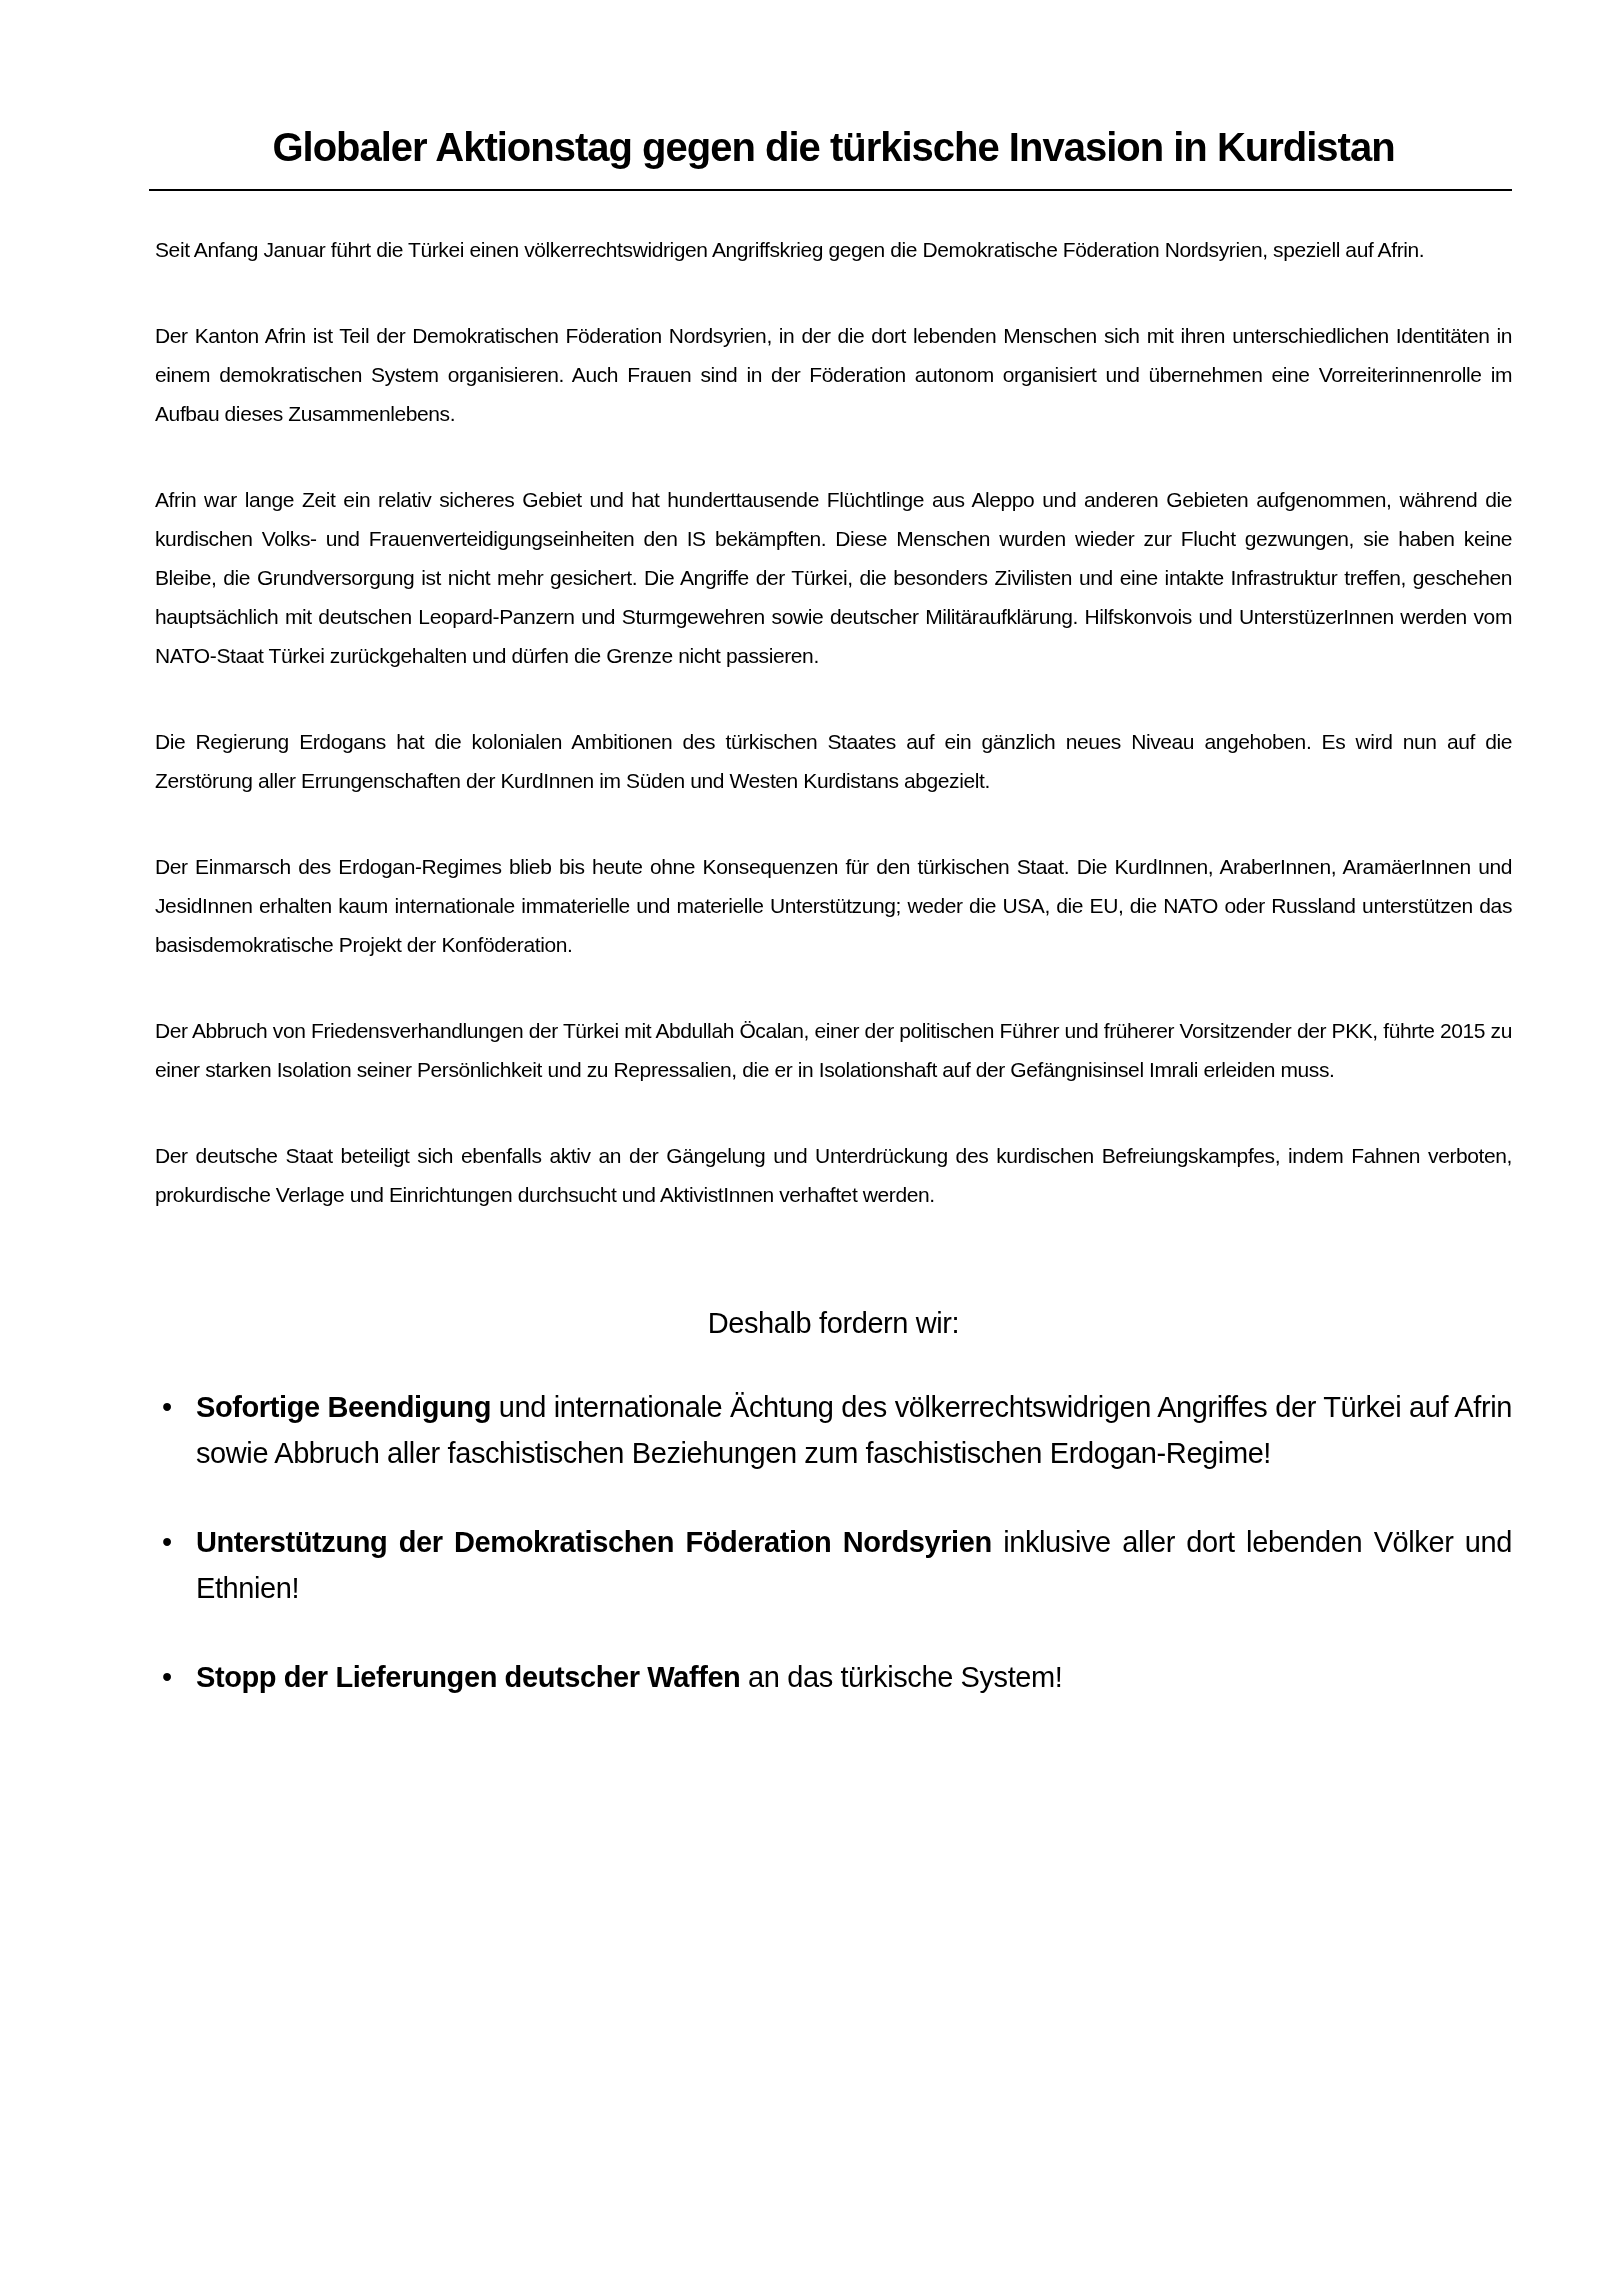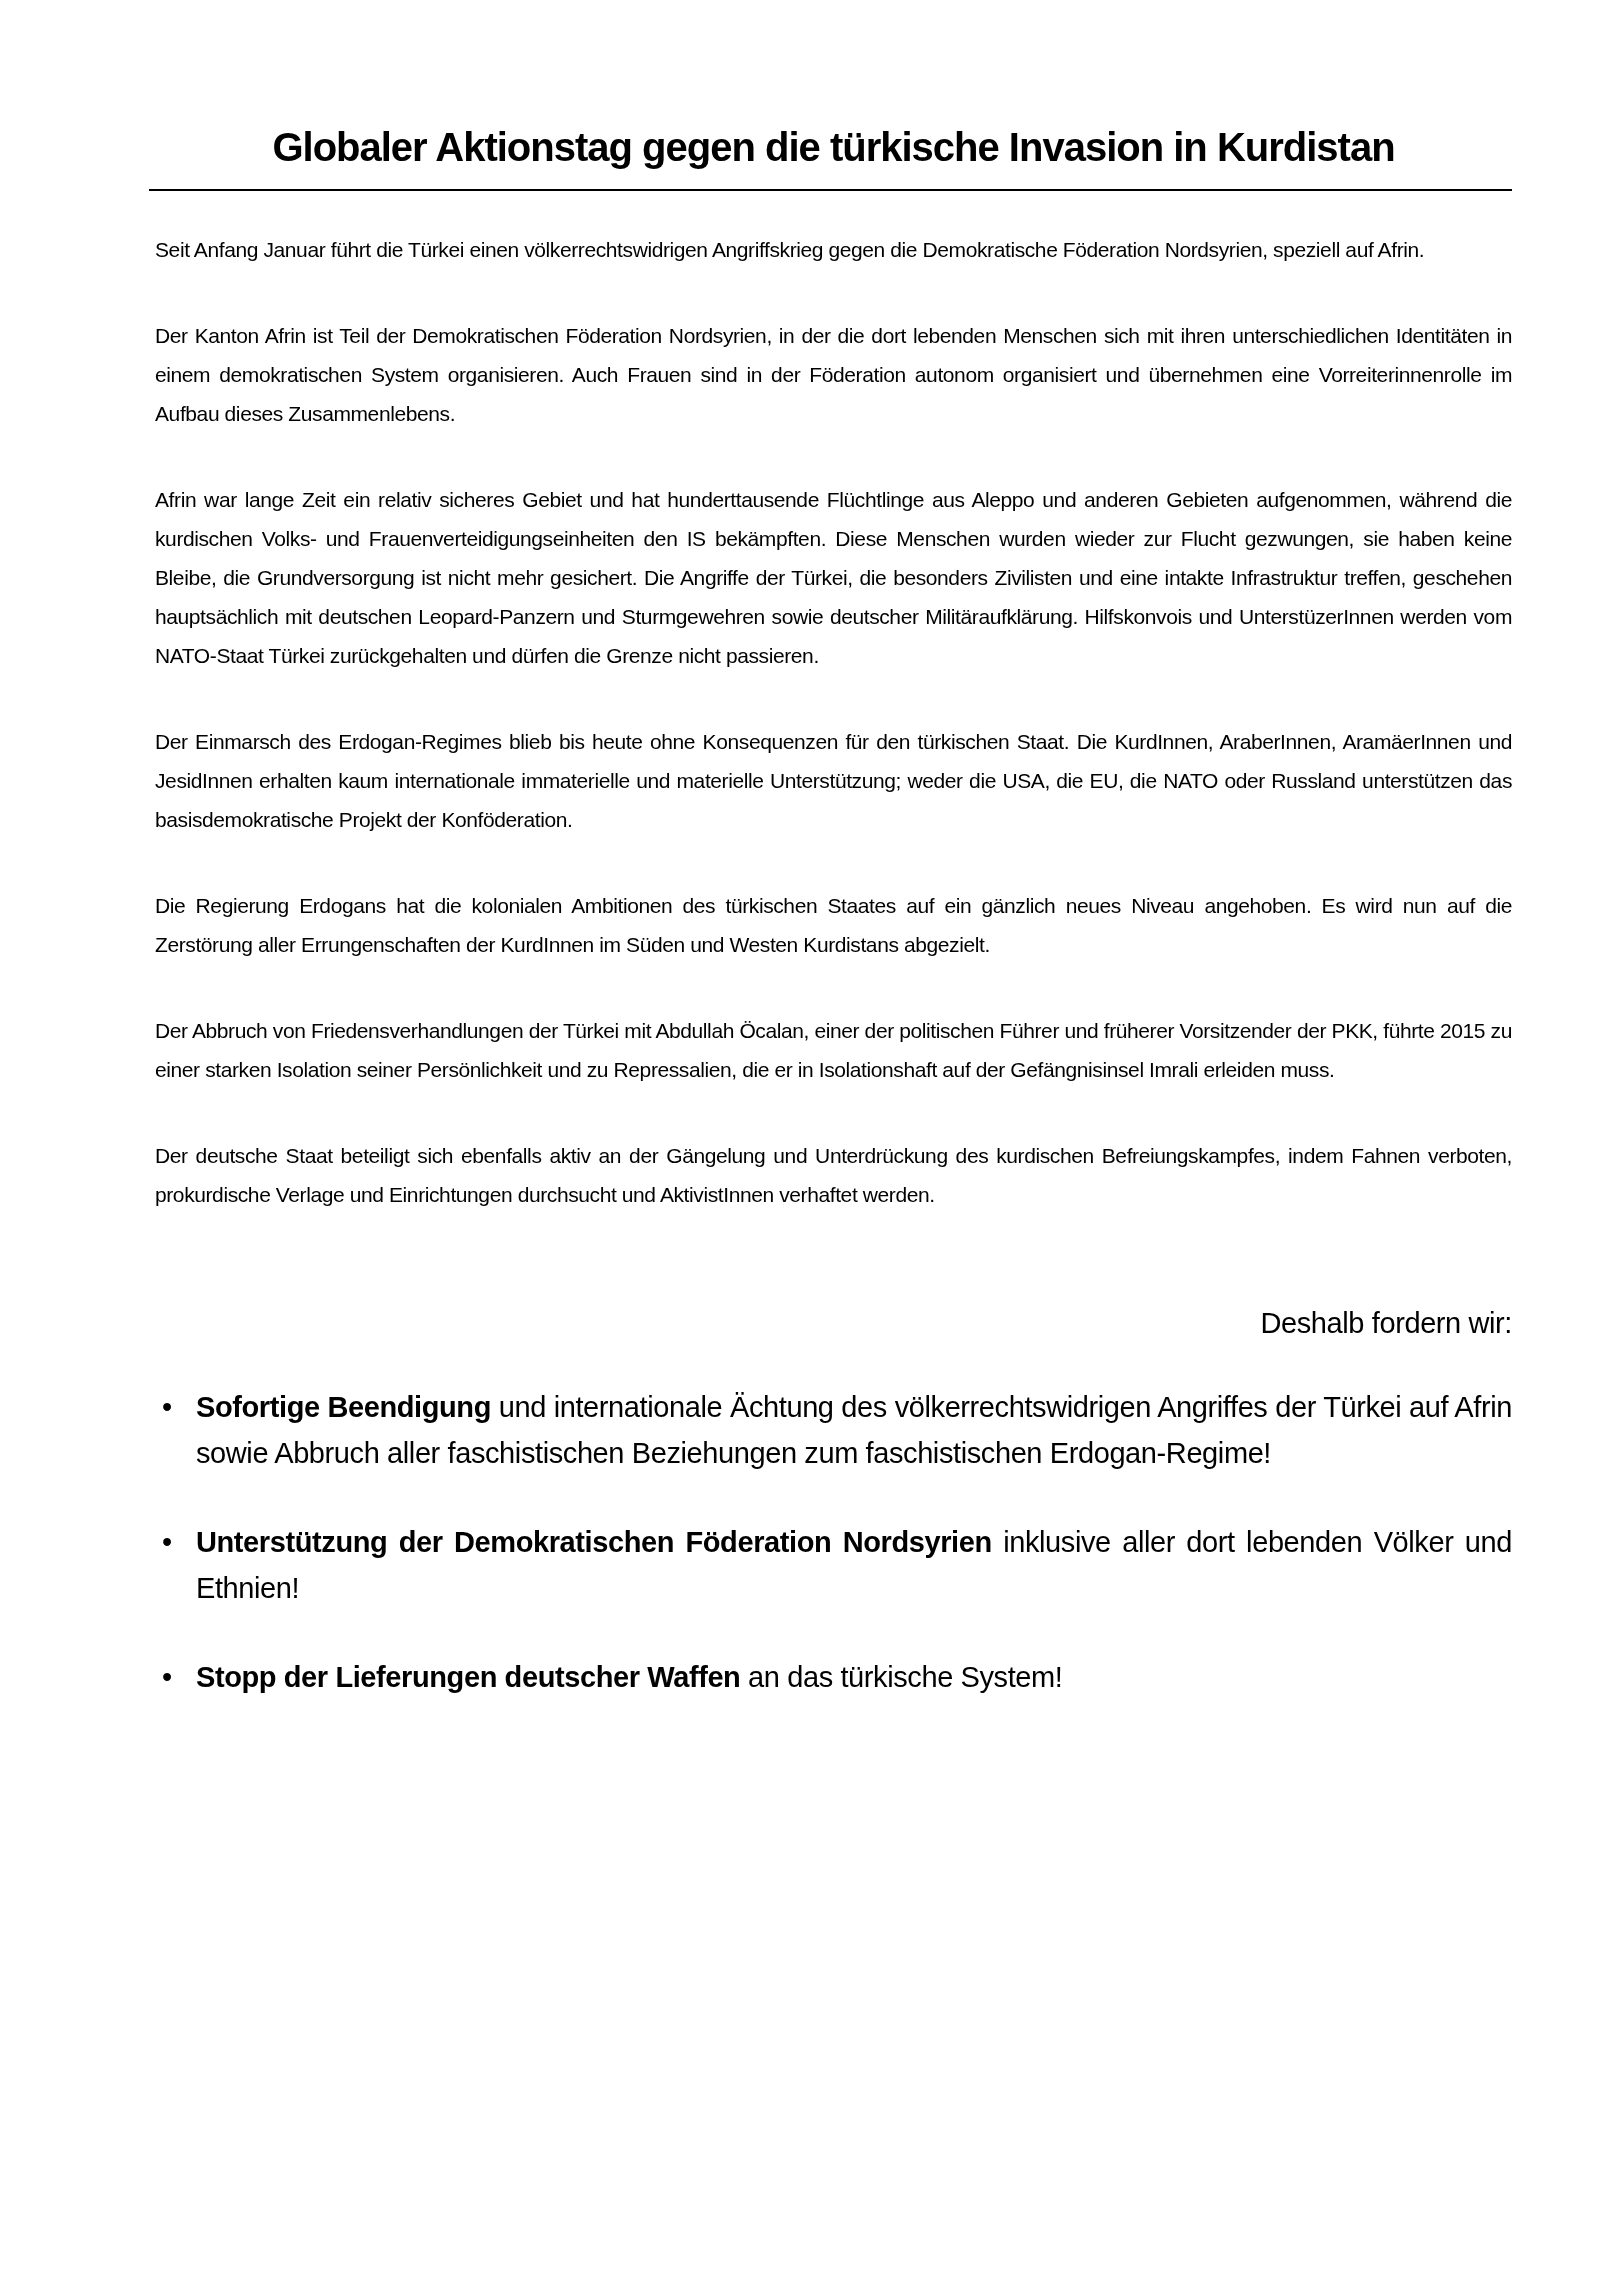--- a/index.html
+++ b/index.html
@@ -38,21 +38,21 @@
     font-size: 21px;
     line-height: 39px;
     letter-spacing: -0.4px;
     text-align: justify;
   }
   .demands-intro {
     margin: 90px 0 0 0;
     font-size: 29px;
     line-height: 39px;
     letter-spacing: -0.4px;
-    text-align: right;
+    text-align: center;
   }
   .demands {
     list-style: none;
     margin: 41px 0 0 0;
     padding: 0;
   }
   .demands li {
     position: relative;
     padding-left: 41px;
     margin: 0 0 43px 0;
@@ -76,22 +76,22 @@
 
   <h1 class="doc-title">
     <span class="title-line">Globaler Aktionstag gegen die türkische Invasion in Kurdistan</span>
   </h1>
 
   <hr class="title-rule">
 
   <p class="body-par">Seit Anfang Januar führt die Türkei einen völkerrechtswidrigen Angriffskrieg gegen die Demokrati­sche Föderation Nordsyrien, speziell auf Afrin.</p>
   <p class="body-par">Der Kanton Afrin ist Teil der Demokratischen Föderation Nordsyrien, in der die dort lebenden Menschen sich mit ihren unterschiedlichen Identitäten in einem demokratischen System organi­sieren. Auch Frauen sind in der Föderation autonom organisiert und übernehmen eine Vorreiter­innenrolle im Aufbau dieses Zusammenlebens.</p>
   <p class="body-par">Afrin war lange Zeit ein relativ sicheres Gebiet und hat hunderttausende Flüchtlinge aus Aleppo und anderen Gebieten aufgenommen, während die kurdischen Volks- und Frauenverteidigungs­einheiten den IS bekämpften. Diese Menschen wurden wieder zur Flucht gezwungen, sie haben keine Bleibe, die Grundversorgung ist nicht mehr gesichert. Die Angriffe der Türkei, die besonders Zivilisten und eine intakte Infrastruktur treffen, geschehen hauptsächlich mit deutschen Leopard-Panzern und Sturmgewehren sowie deutscher Militäraufklärung. Hilfskonvois und UnterstüzerIn­nen werden vom NATO-Staat Türkei zurückgehalten und dürfen die Grenze nicht passieren.</p>
+  <p class="body-par">Die Regierung Erdogans hat die kolonialen Ambitionen des türkischen Staates auf ein gänzlich neues Niveau angehoben. Es wird nun auf die Zerstörung aller Errungenschaften der KurdInnen im Süden und Westen Kurdistans abgezielt.</p>
   <p class="body-par">Der Einmarsch des Erdogan-Regimes blieb bis heute ohne Konsequenzen für den türkischen Staat. Die KurdInnen, AraberInnen, AramäerInnen und JesidInnen erhalten kaum internationale immate­rielle und materielle Unterstützung; weder die USA, die EU, die NATO oder Russland unterstützen das basisdemokratische Projekt der Konföderation.</p>
-  <p class="body-par">Die Regierung Erdogans hat die kolonialen Ambitionen des türkischen Staates auf ein gänzlich neues Niveau angehoben. Es wird nun auf die Zerstörung aller Errungenschaften der KurdInnen im Süden und Westen Kurdistans abgezielt.</p>
   <p class="body-par">Der Abbruch von Friedensverhandlungen der Türkei mit Abdullah Öcalan, einer der politischen Führer und früherer Vorsitzender der PKK, führte 2015 zu einer starken Isolation seiner Persön­lichkeit und zu Repressalien, die er in Isolationshaft auf der Gefängnisinsel Imrali erleiden muss.</p>
   <p class="body-par">Der deutsche Staat beteiligt sich ebenfalls aktiv an der Gängelung und Unterdrückung des kurdi­schen Befreiungskampfes, indem Fahnen verboten, prokurdische Verlage und Einrichtungen durchsucht und AktivistInnen verhaftet werden.</p>
 
   <p class="demands-intro">Deshalb fordern wir:</p>
 
   <ul class="demands">
     <li>
       <span class="marker">•</span><span class="demand-bold">Sofortige Beendigung</span><span> und internationale Ächtung des völkerrechtswidrigen Angriffes der Tür­kei auf Afrin sowie Abbruch aller faschistischen Beziehungen zum faschistischen Erdogan-Regime!</span>
     </li>
     <li>

